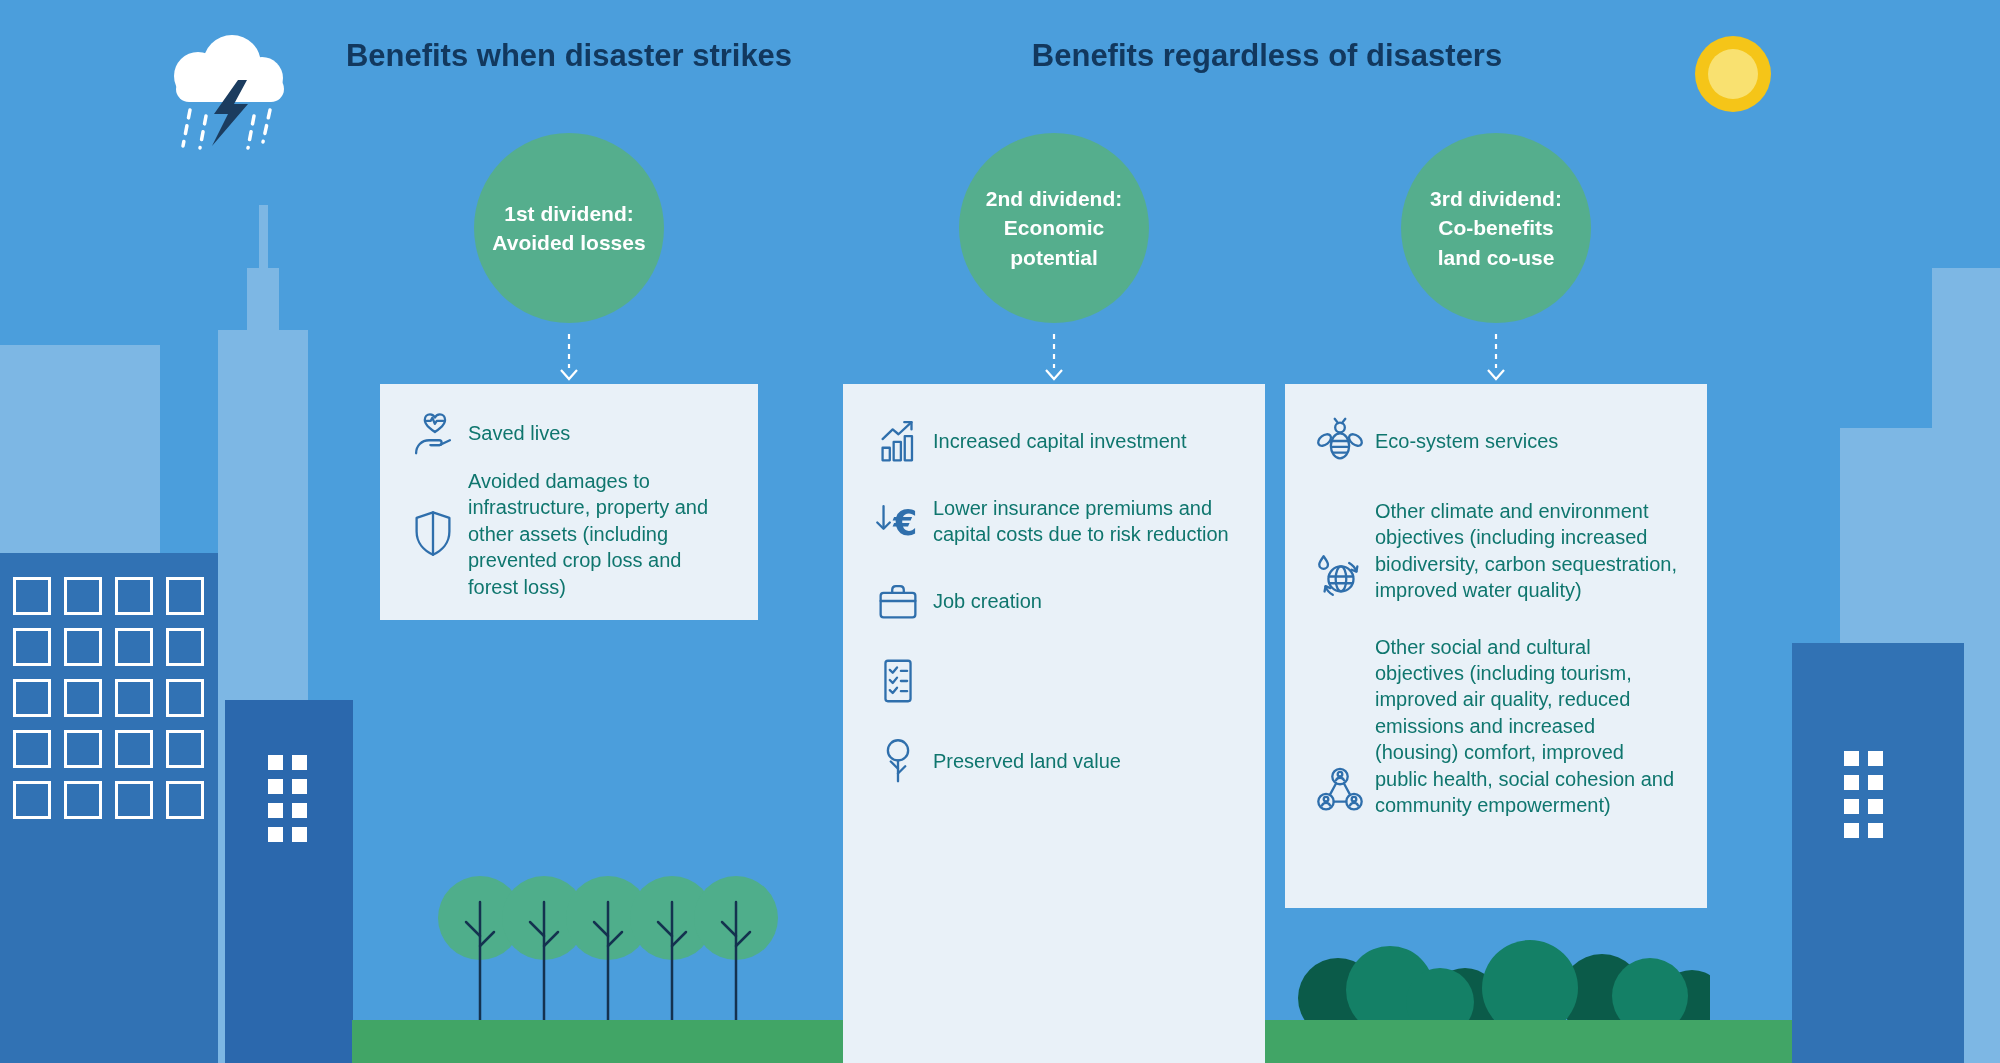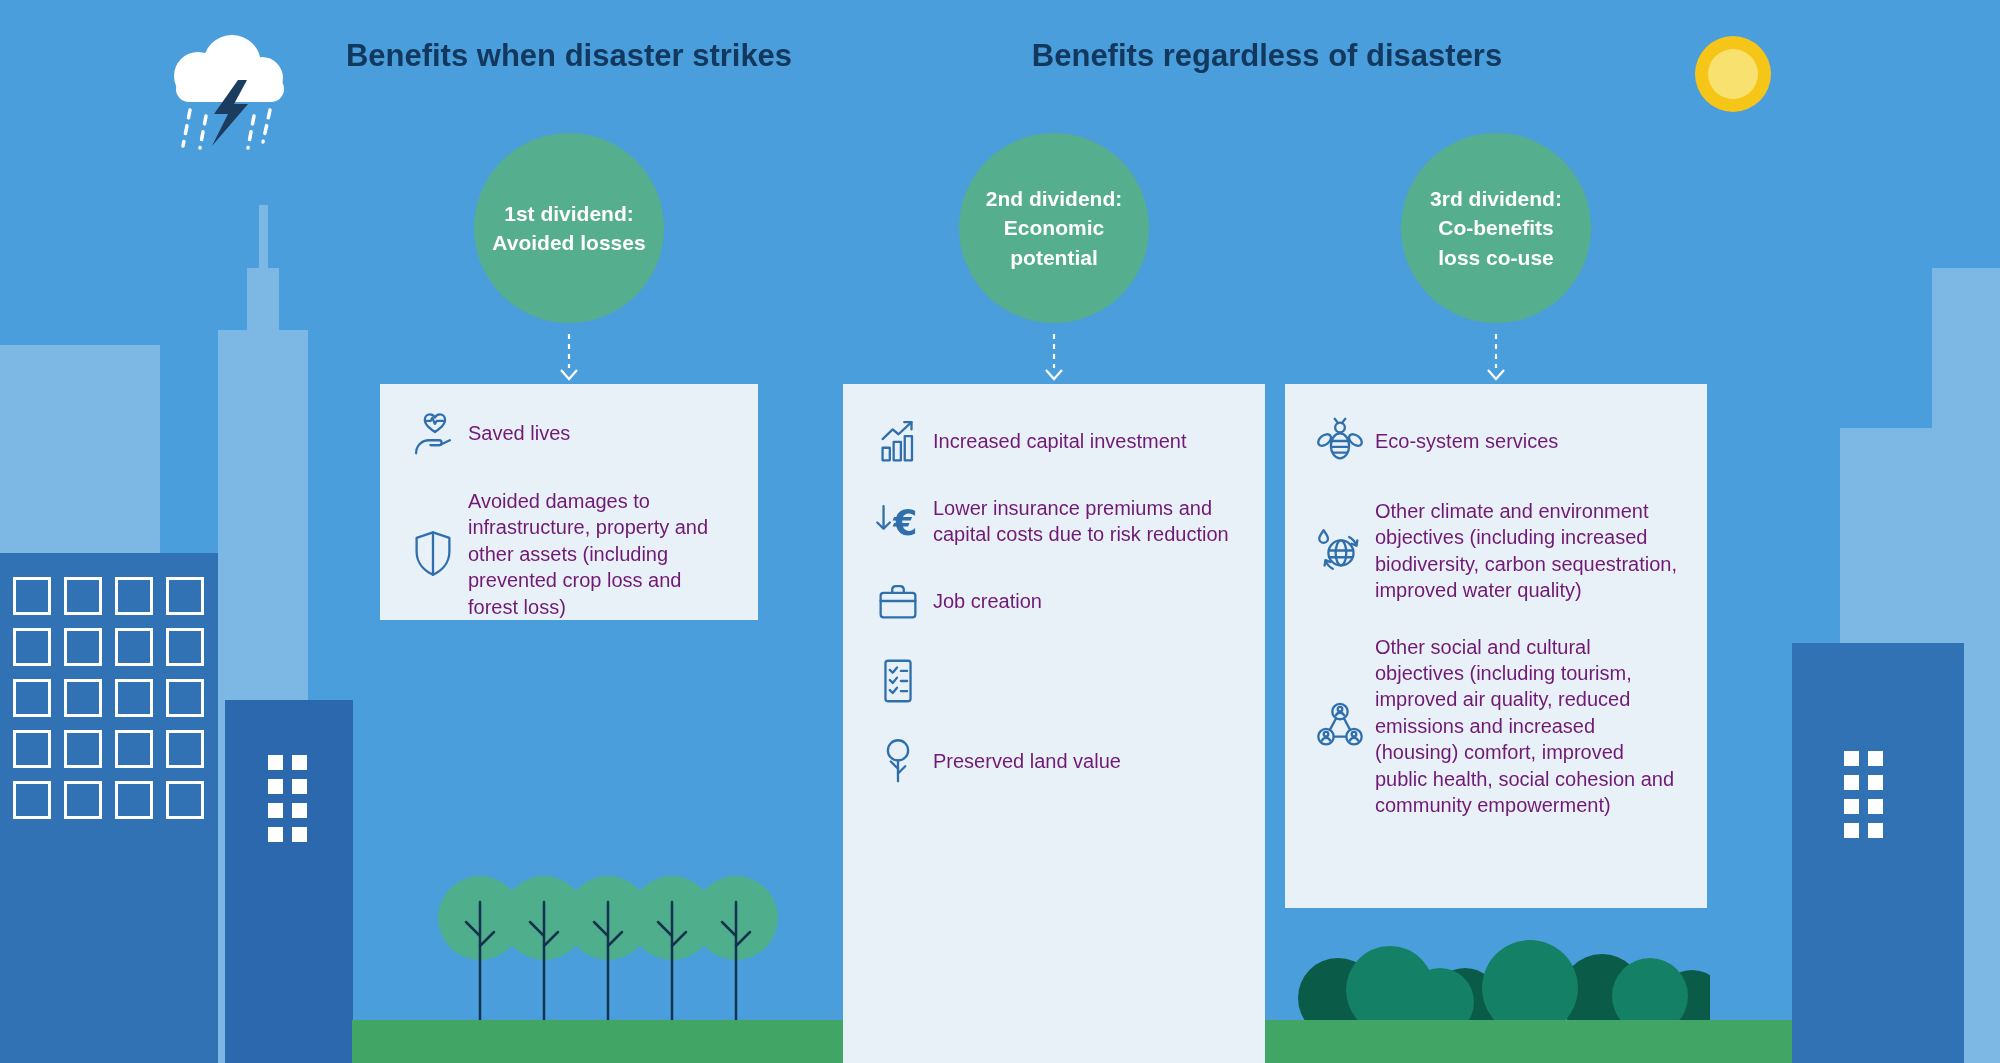--- a/index.html
+++ b/index.html
@@ -31,29 +31,29 @@
   
   .header { position:absolute; top:38px; width:560px; text-align:center;
     font-size:31px; font-weight:bold; color:#12385E; }
 
   .circle { position:absolute; width:190px; height:190px; border-radius:50%; background:#55AE8D;
     color:#fff; display:flex; align-items:center; justify-content:center; text-align:center;
     font-size:21px; font-weight:bold; line-height:1.4; white-space:pre-line; }
 
   .card { position:absolute; background:#E9F1F8; display:flex; flex-direction:column; }
   .card-1 { left:380px; top:384px; width:378px; height:236px; padding:22px 26px; }
-  .card-1 .row + .row { margin-top:28px; }
+  .card-1 .row + .row { margin-top:8px; }
   .card-2 { left:843px; top:384px; width:422px; height:709px; padding:30px 28px; }
   .card-2 .row + .row { margin-top:26px; }
   .card-3 { left:1285px; top:384px; width:422px; height:524px; padding:30px 28px; }
-  .card-3 .row + .row { margin-top:30px; }
+  .card-3 .row + .row { margin-top:30px;align-items:flex-end; }
 
   .row { display:flex; align-items:center; }
   .row .ic { flex:0 0 62px; width:62px; display:flex; justify-content:flex-start; }
-  .row .tx { color:#701a75; font-size:20px; line-height:1.32; }
+  .row .tx { color:#0f766e; font-size:20px; line-height:1.32; }
 
   svg.icon { stroke:#2F6FAC; fill:none; stroke-width:2.4; stroke-linecap:round; stroke-linejoin:round; }
 </style>
 </head>
 <body>
 
 <div class="stage">
 
   <svg class="abs" style="left:150px;top:24px" width="165" height="140" viewBox="0 0 165 140">
     <g fill="#ffffff" stroke="none">
@@ -194,21 +194,21 @@
 
   <div class="header" style="left:289px">Benefits when disaster strikes</div>
   <div class="header" style="left:987px">Benefits regardless of disasters</div>
 
   <div class="circle" style="left:474px;top:133px">1st dividend:
 Avoided losses</div>
   <div class="circle" style="left:959px;top:133px">2nd dividend:
 Economic potential</div>
   <div class="circle" style="left:1401px;top:133px">3rd dividend:
 Co-benefits
-loss co-use</div>
+land co-use</div>
 
   <svg class="abs" style="left:557px;top:332px" width="24" height="52" viewBox="0 0 24 52">
     <line x1="12" y1="2" x2="12" y2="36" stroke="#fff" stroke-width="2.2" stroke-dasharray="5 5"></line>
     <polyline points="4,38 12,47 20,38" fill="none" stroke="#fff" stroke-width="2.2"></polyline>
   </svg>
   <svg class="abs" style="left:1042px;top:332px" width="24" height="52" viewBox="0 0 24 52">
     <line x1="12" y1="2" x2="12" y2="36" stroke="#fff" stroke-width="2.2" stroke-dasharray="5 5"></line>
     <polyline points="4,38 12,47 20,38" fill="none" stroke="#fff" stroke-width="2.2"></polyline>
   </svg>
   <svg class="abs" style="left:1484px;top:332px" width="24" height="52" viewBox="0 0 24 52">

